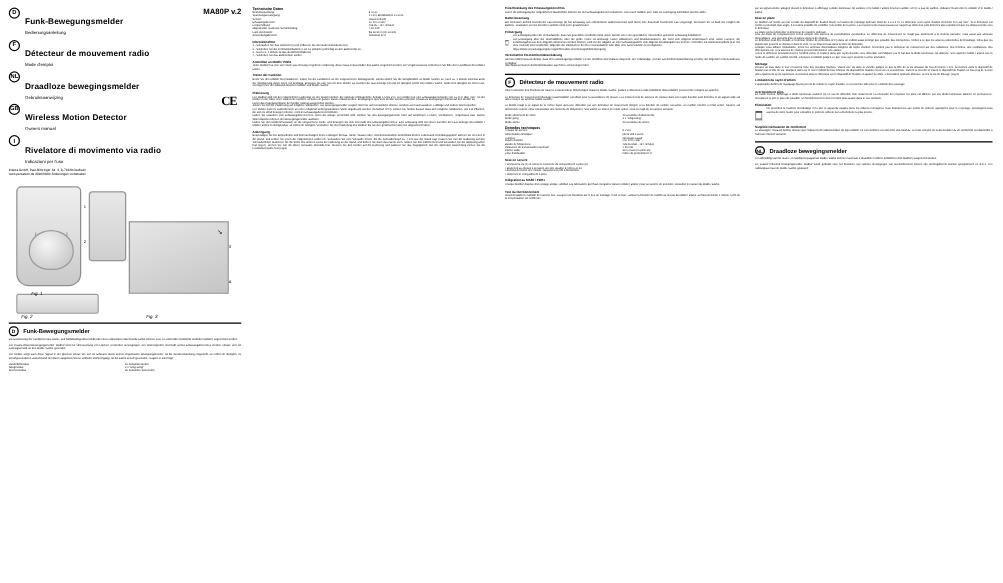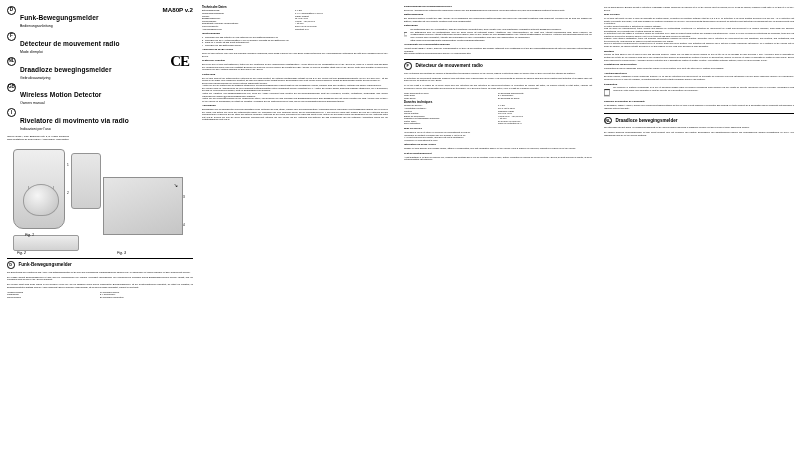--- a/index.html
+++ b/index.html
@@ -40,22 +40,22 @@
   .flag.sm { width: 7.5px; height: 7.5px; font-size: 3.9px; }
   .langrow { display: flex; align-items: flex-start; gap: 4px; margin-bottom: 3.2px; }
   .langrow .txt { padding-top: .4px; }
   .model { font-size: 6.2px; font-weight: bold; }
 
   
   .addr { font-size: 2.5px; line-height: 3px; margin-top: 4px; }
 
   
   .ce {
-    position: absolute; right: 4px; top: 47px;
-    font-size: 15px; font-weight: bold; font-family: "Liberation Serif", serif;
+    position: absolute; right: 4px; top: 70px;
+    font-size: 10px; font-weight: bold; font-family: "Liberation Serif", serif;
     letter-spacing: -1px;
   }
 
   
   .figwrap { position: relative; margin-top: 6px; height: 108px; }
   .fig-cap { position: absolute; font-size: 3.6px; font-style: italic; }
 
   .detector {
     position: absolute; left: 6px; top: 2px; width: 52px; height: 80px;
     background: linear-gradient(180deg,#efefef 0%,#dcdcdc 55%,#c9c9c9 100%);

